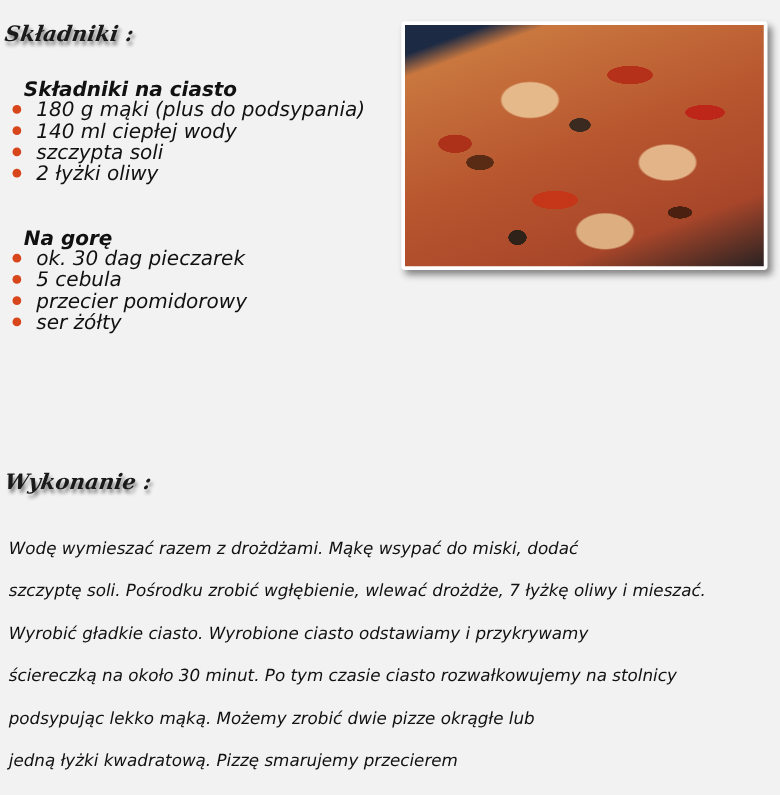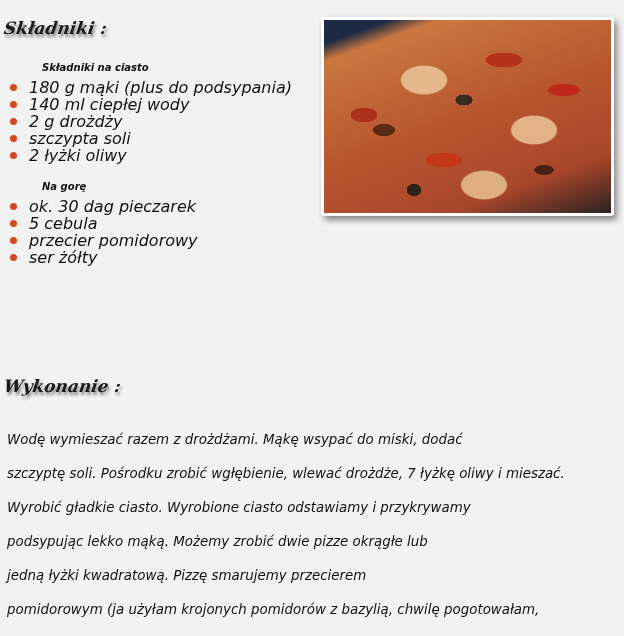--- a/index.html
+++ b/index.html
@@ -10,21 +10,21 @@
     .section-title {
       position: absolute; font-family: "DejaVu Serif", serif; font-style: italic; font-weight: bold;
       font-size: 17px; color: #1a1a1a; letter-spacing: 0px;
       text-shadow: 2px 3px 3px rgba(0,0,0,0.45);
       transform: skewX(-8deg);
     }
     #title-skladniki { left: 4px; top: 18px; }
     #title-wykonanie { left: 4px; top: 376px; }
 
     .group-title {
-      position: absolute; left: 42px; font-weight: bold; font-style: italic; font-size: 10px;
+      position: absolute; left: 19px; font-weight: bold; font-style: italic; font-size: 16px;
     }
     ul.ing { position: absolute; left: 0; margin: 0; padding: 0; list-style: none; }
     ul.ing li {
       position: relative; padding-left: 29px; font-style: italic; font-size: 16px; line-height: 17px; height: 17px;
       white-space: nowrap;
     }
     ul.ing li .dot {
       position: absolute; left: 10px; top: 5px; width: 7px; height: 7px; border-radius: 50%; background: #d8461c;
     }
     #group1-title { top: 62px; }
@@ -61,21 +61,20 @@
   </style>
 </head>
 <body>
 
 <div class="section-title" id="title-skladniki">Składniki :</div>
 
 <div class="group-title" id="group1-title">Składniki na ciasto</div>
 <ul class="ing" id="list1">
   <li><span class="dot"></span><span>180 g mąki (plus do podsypania)</span></li>
   <li><span class="dot"></span><span>140 ml ciepłej wody</span></li>
-  <li><span class="dot"></span><span>2 g drożdży</span></li>
   <li><span class="dot"></span><span>szczypta soli</span></li>
   <li><span class="dot"></span><span>2 łyżki oliwy</span></li>
 </ul>
 
 <div class="group-title" id="group2-title">Na gorę</div>
 <ul class="ing" id="list2">
   <li><span class="dot"></span><span>ok. 30 dag pieczarek</span></li>
   <li><span class="dot"></span><span>5 cebula</span></li>
   <li><span class="dot"></span><span>przecier pomidorowy</span></li>
   <li><span class="dot"></span><span>ser żółty</span></li>
@@ -84,20 +83,21 @@
 <div class="photo-frame">
   <div class="photo" title="square pizza with salami, mushrooms, cheese and ketchup"></div>
 </div>
 
 <div class="section-title" id="title-wykonanie">Wykonanie :</div>
 
 <div class="instructions">
   <div>Wodę wymieszać razem z drożdżami. Mąkę wsypać do miski, dodać</div>
   <div>szczyptę soli. Pośrodku zrobić wgłębienie, wlewać drożdże, 7 łyżkę oliwy i mieszać.</div>
   <div>Wyrobić gładkie ciasto. Wyrobione ciasto odstawiamy i przykrywamy</div>
+  <div>ściereczką na około 30 minut. Po tym czasie ciasto rozwałkowujemy na stolnicy</div>
   <div>podsypując lekko mąką. Możemy zrobić dwie pizze okrągłe lub</div>
   <div>jedną łyżki kwadratową. Pizzę smarujemy przecierem</div>
   <div>pomidorowym (ja użyłam krojonych pomidorów z bazylią, chwilę pogotowałam,</div>
   
   
   
   
   
 </div>
 

